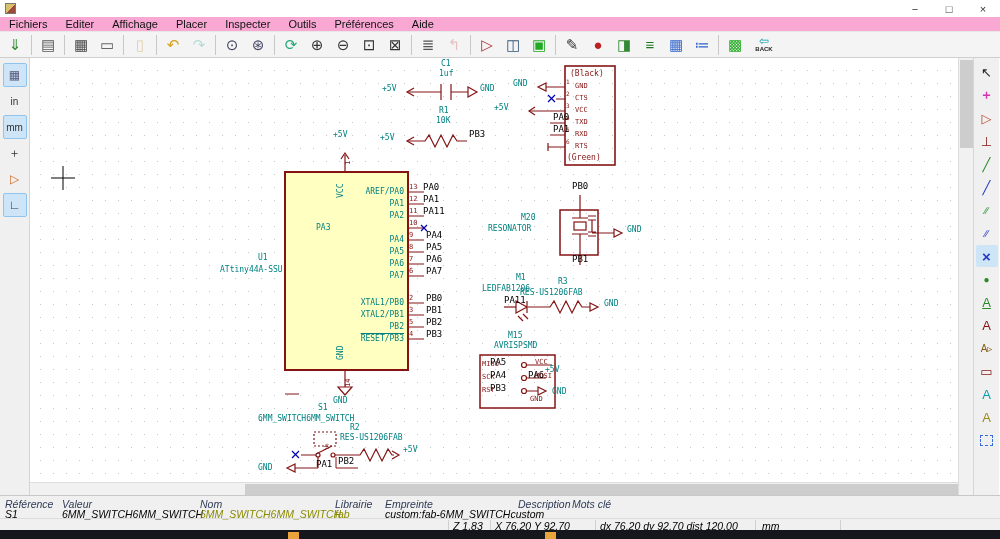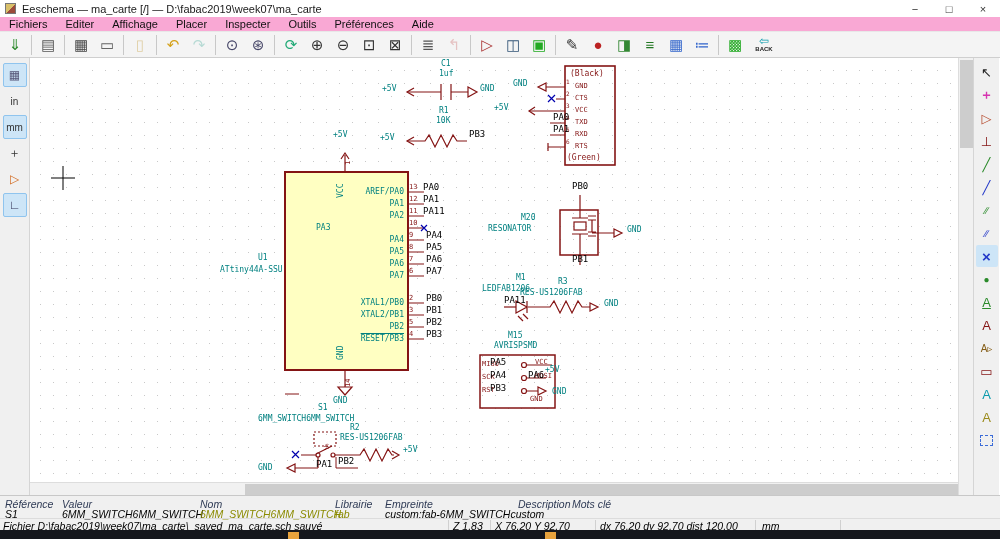--- a/index.html
+++ b/index.html
@@ -48,21 +48,20 @@
   .row3 { position:absolute; top:22px; left:0; width:1000px; height:13px; border-top:1px solid #dcdcdc; }
   .cellsep { position:absolute; top:1px; width:1px; height:11px; background:#d0d0d0; }
   .strip { position:absolute; top:530px; left:0; width:1000px; height:9px; background:#15171c; }
   .sliver { position:absolute; top:2px; width:11px; height:7px; background:#e8a33d; }
 </style>
 </head>
 <body>
 
 <div class="titlebar">
   <span class="appicon"></span>
-  <span class="title">Eeschema — ma_carte [/] — D:\fabac2019\week07\ma_carte</span>
   <div class="winbtns">
     <span class="winbtn">−</span>
     <span class="winbtn">□</span>
     <span class="winbtn">×</span>
   </div>
 </div>
 
 <div class="menubar">
   <span class="menuitem">Fichiers</span>
   <span class="menuitem">Editer</span>
@@ -358,21 +357,20 @@
   <span class="sb hd" style="left:335px;top:2px">Librairie</span>
   <span class="sb hd" style="left:385px;top:2px">Empreinte</span>
   <span class="sb hd" style="left:518px;top:2px">Description</span>
   <span class="sb hd" style="left:572px;top:2px">Mots clé</span>
   <span class="sb" style="left:5px;top:12px">S1</span>
   <span class="sb" style="left:62px;top:12px">6MM_SWITCH6MM_SWITCH</span>
   <span class="sb olive" style="left:200px;top:12px">6MM_SWITCH6MM_SWITCH</span>
   <span class="sb olive" style="left:335px;top:12px">fab</span>
   <span class="sb" style="left:385px;top:12px">custom:fab-6MM_SWITCHcustom</span>
   <div class="row3">
-    <span class="sb" style="left:3px;top:1px">Fichier D:\fabac2019\week07\ma_carte\_saved_ma_carte.sch sauvé</span>
     <span class="cellsep" style="left:448px"></span>
     <span class="sb" style="left:453px;top:1px">Z 1,83</span>
     <span class="cellsep" style="left:490px"></span>
     <span class="sb" style="left:495px;top:1px">X 76,20 Y 92,70</span>
     <span class="cellsep" style="left:595px"></span>
     <span class="sb" style="left:600px;top:1px">dx 76,20 dy 92,70 dist 120,00</span>
     <span class="cellsep" style="left:755px"></span>
     <span class="sb" style="left:762px;top:1px">mm</span>
     <span class="cellsep" style="left:840px"></span>
   </div>

